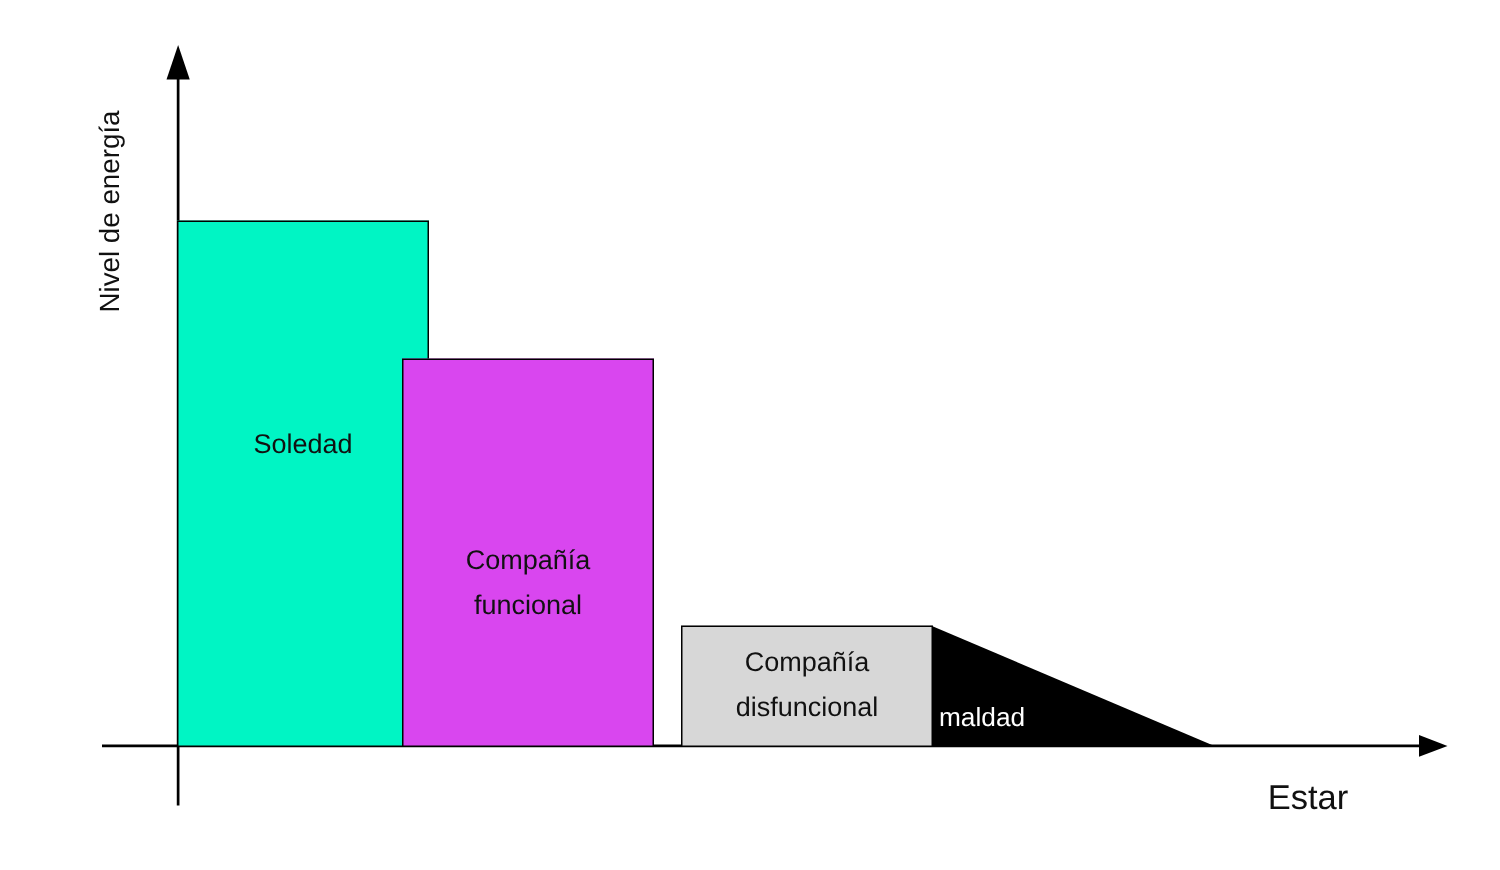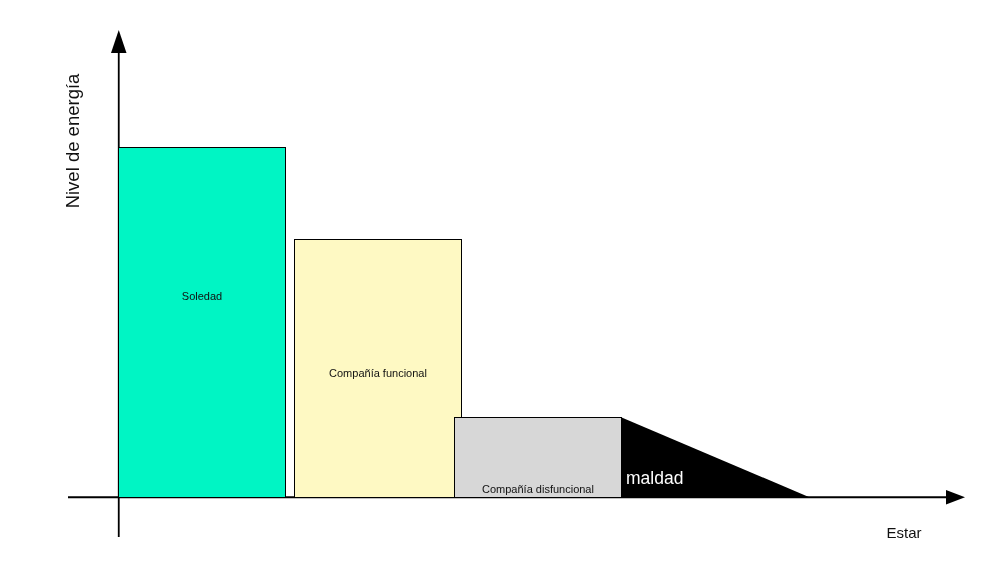--- a/index.html
+++ b/index.html
@@ -26,42 +26,42 @@
     box-sizing: border-box;
     border: 1.5px solid #000000;
     z-index: 2;
   }
   #bar-soledad {
     left: 118px; top: 147px;
     width: 168px; height: 351px;
     background: #00f5c4;
   }
   #bar-funcional {
-    left: 294px; top: 239px;
+    left: 268px; top: 239px;
     width: 168px; height: 259px;
-    background: #fef9c3;
+    background: #d946ef;
   }
   #bar-disfuncional {
     left: 454px; top: 417px;
     width: 168px; height: 81px;
     background: #d7d7d7;
   }
   .bar-label {
     position: absolute;
     left: 8%;
     width: 84%;
     text-align: center;
-    font-size: 11px;
+    font-size: 18px;
     line-height: 30px;
     color: #111111;
     z-index: 3;
   }
   #label-soledad    { top: 133px; }
   #label-funcional  { top: 118px; }
-  #label-disfuncional { top: 8px; margin-top: 48px; }
+  #label-disfuncional { top: 8px; }
   #label-maldad {
     position: absolute;
     left: 626px;
     top: 464px;
     width: 78px;
     text-align: left;
     font-size: 17.5px;
     line-height: 28px;
     color: #ffffff;
     z-index: 3;
@@ -71,24 +71,24 @@
     left: 73px;
     top: 141px;
     transform: translate(-50%, -50%) rotate(-90deg);
     font-size: 18.5px;
     color: #111111;
     white-space: nowrap;
     z-index: 2;
   }
   #x-axis-label {
     position: absolute;
-    left: 904px;
+    left: 872px;
     top: 532px;
     transform: translate(-50%, -50%);
-    font-size: 15px;
+    font-size: 23px;
     color: #111111;
     white-space: nowrap;
     z-index: 2;
     text-align: right;
   }
 </style>
 </head>
 <body>
 
 <div id="chart-canvas">

